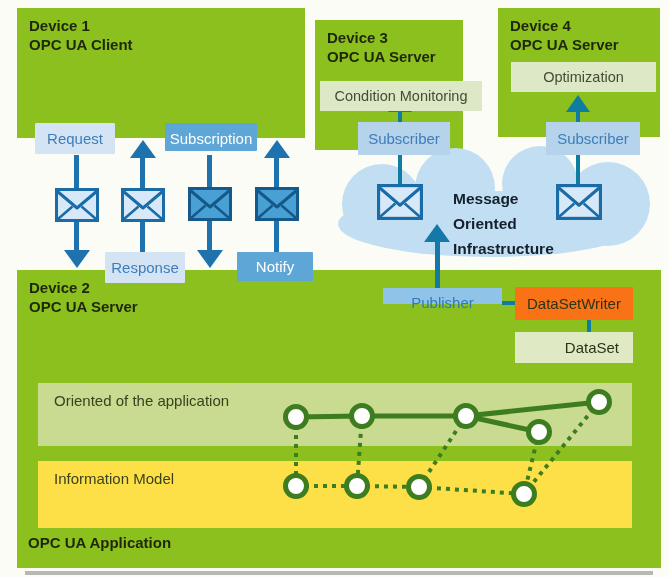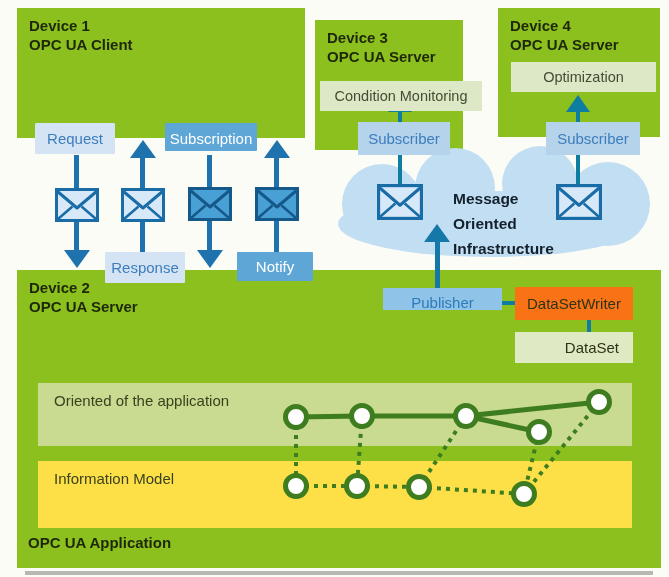--- a/index.html
+++ b/index.html
@@ -34,21 +34,21 @@
   .flow-dark{background:#5ea6d6;color:#ffffff;}
   .request{left:35px;top:123px;width:80px;height:31px;line-height:31px;}
   .subscription{left:165px;top:123px;width:92px;height:28px;line-height:31px;}
   .response{left:105px;top:252px;width:80px;height:31px;line-height:31px;}
   .notify{left:237px;top:252px;width:76px;height:29px;line-height:29px;}
 
   
   .subscriber{position:absolute;background:#b5d3eb;color:#3d7dbb;font-size:15px;text-align:center;height:33px;line-height:33px;z-index:6;}
   .sub1{left:358px;top:122px;width:92px;}
   .sub2{left:546px;top:122px;width:94px;}
-  .publisher{position:absolute;left:383px;top:288px;width:119px;height:22px;line-height:30px;background:#8fc3e8;color:#2f7ab8;font-size:15px;text-align:center;z-index:6;}
+  .publisher{position:absolute;left:383px;top:288px;width:119px;height:16px;line-height:30px;background:#8fc3e8;color:#2f7ab8;font-size:15px;text-align:center;z-index:6;}
 
   
   .vline{position:absolute;width:5px;background:#1e72ae;z-index:4;}
   .tline{position:absolute;width:4px;background:#0f7da1;z-index:4;}
   .hline{position:absolute;height:4px;background:#0f7da1;z-index:4;}
   .arr{position:absolute;width:0;height:0;z-index:4;}
   .arr-down-blue{border-left:13px solid transparent;border-right:13px solid transparent;border-top:18px solid #1e72ae;}
   .arr-up-blue{border-left:13px solid transparent;border-right:13px solid transparent;border-bottom:18px solid #1e72ae;}
   .arr-up-teal{border-left:12px solid transparent;border-right:12px solid transparent;border-bottom:17px solid #0f7da1;}
   .f1s{left:74px;top:155px;height:96px;}  .f1h{left:64px;top:250px;}

